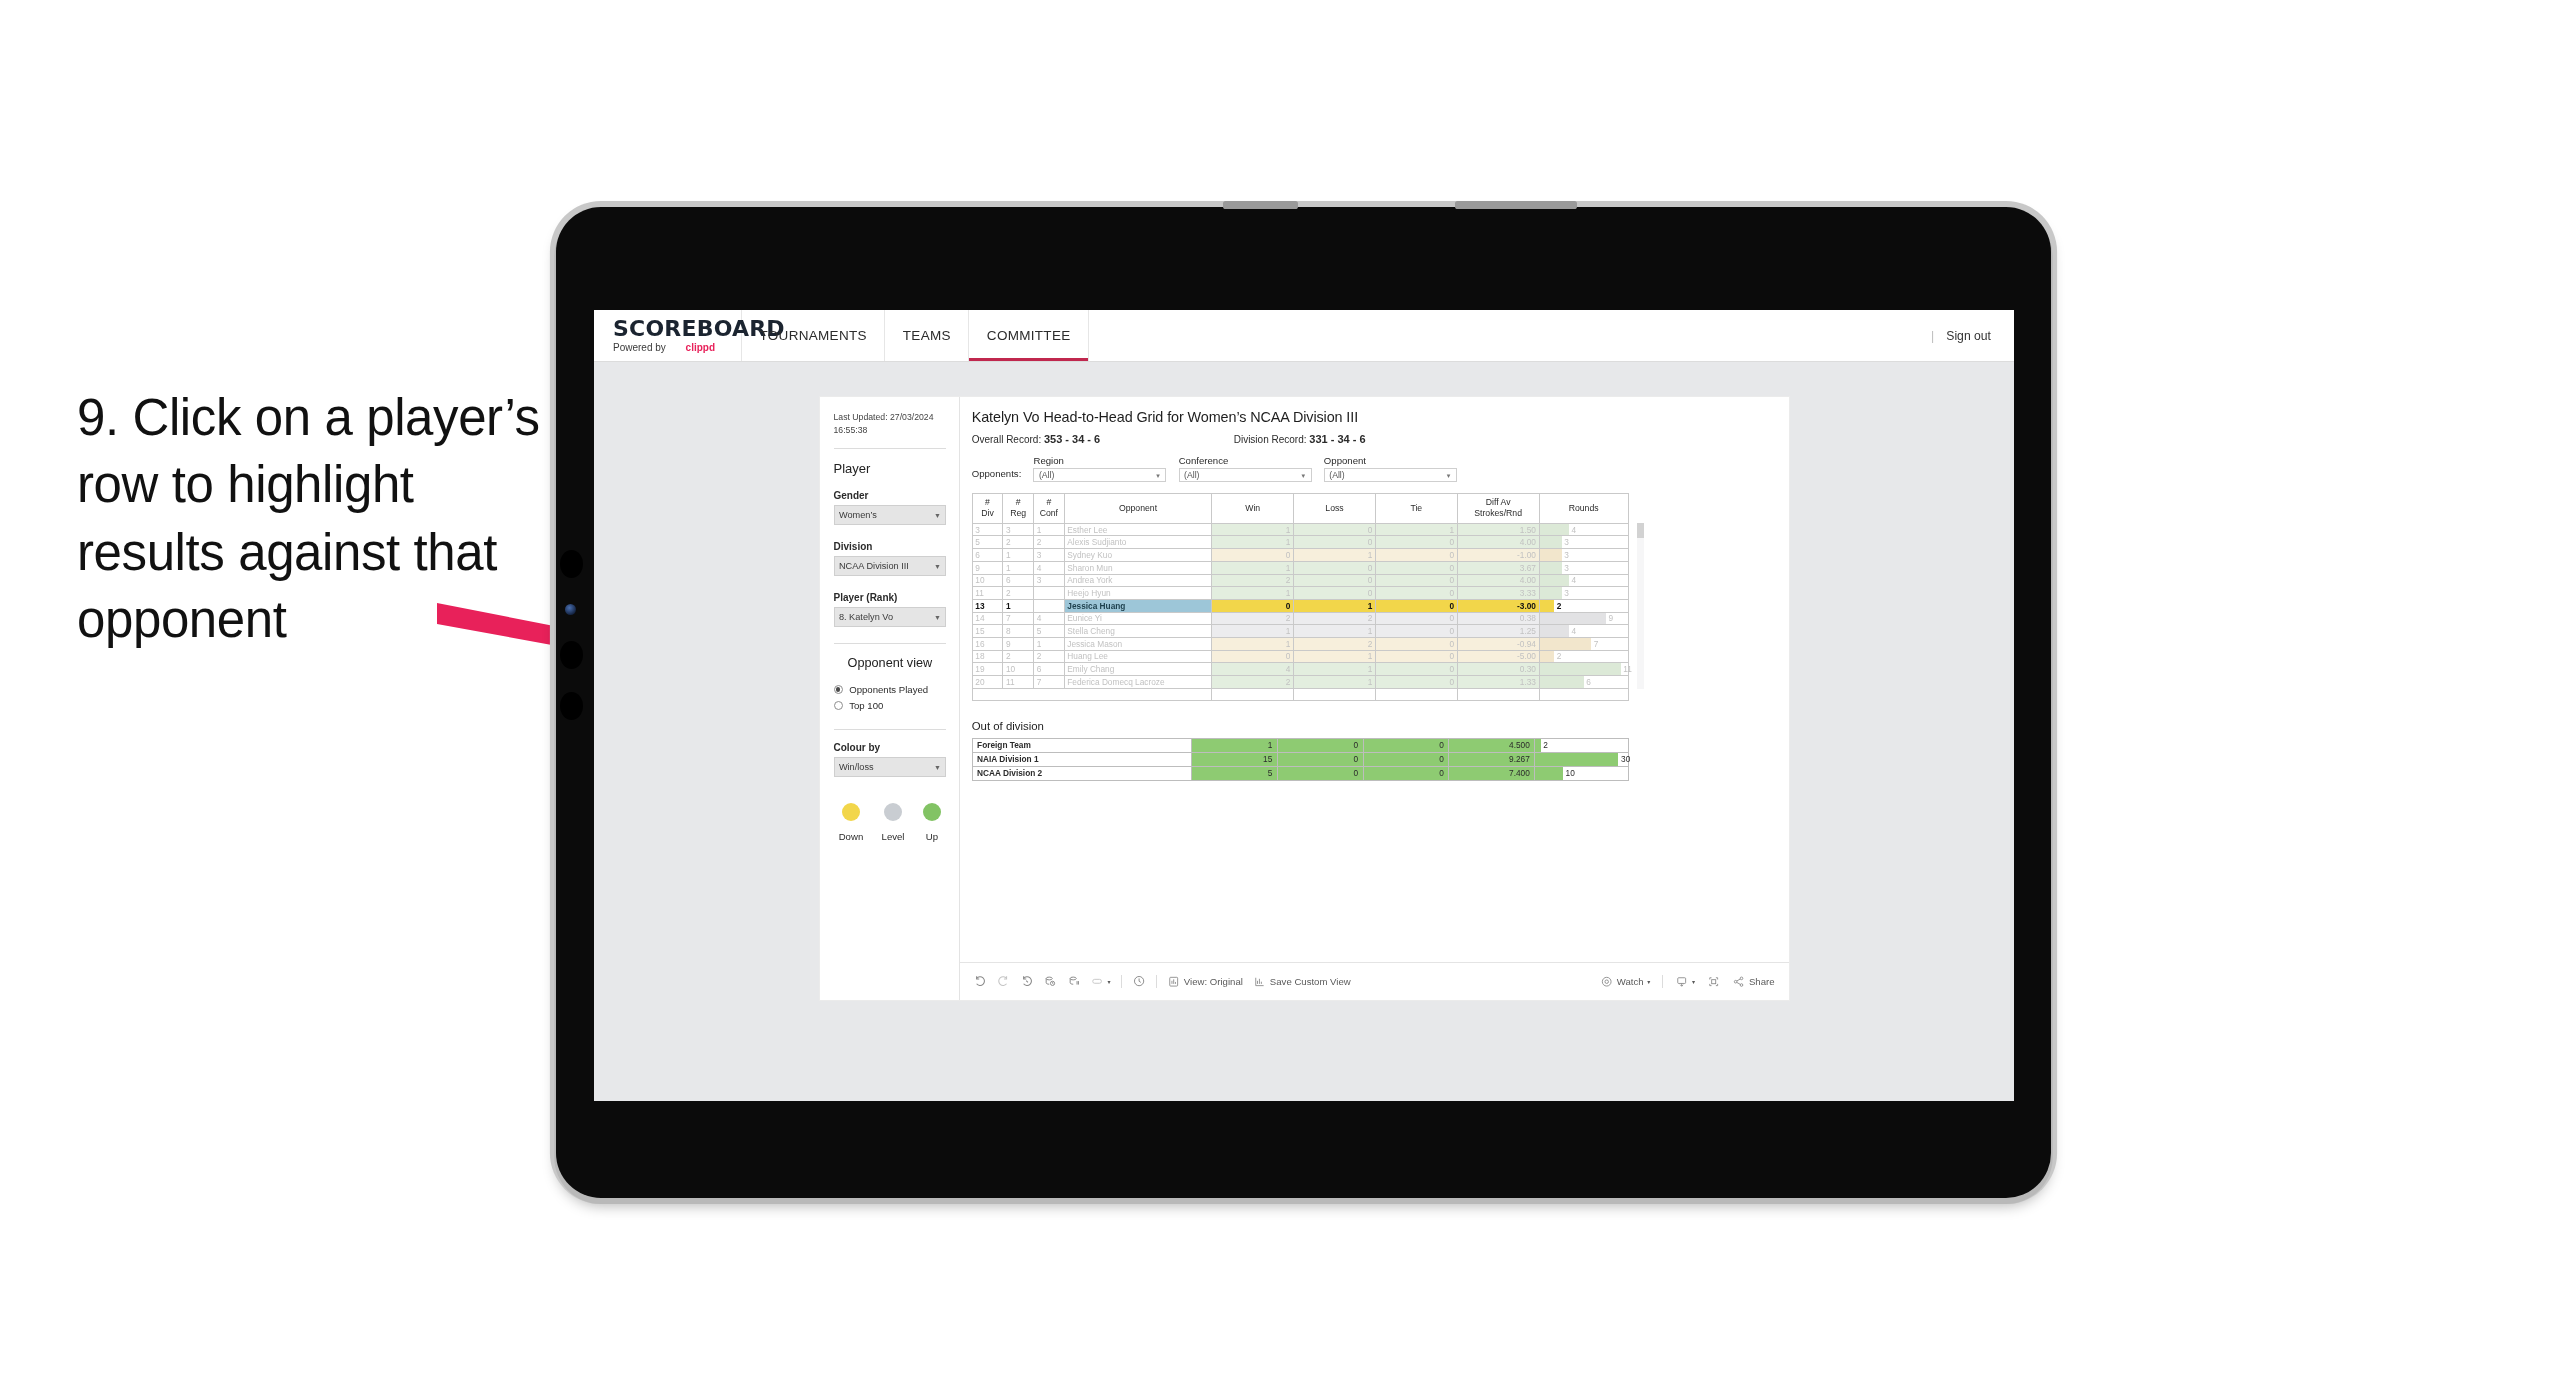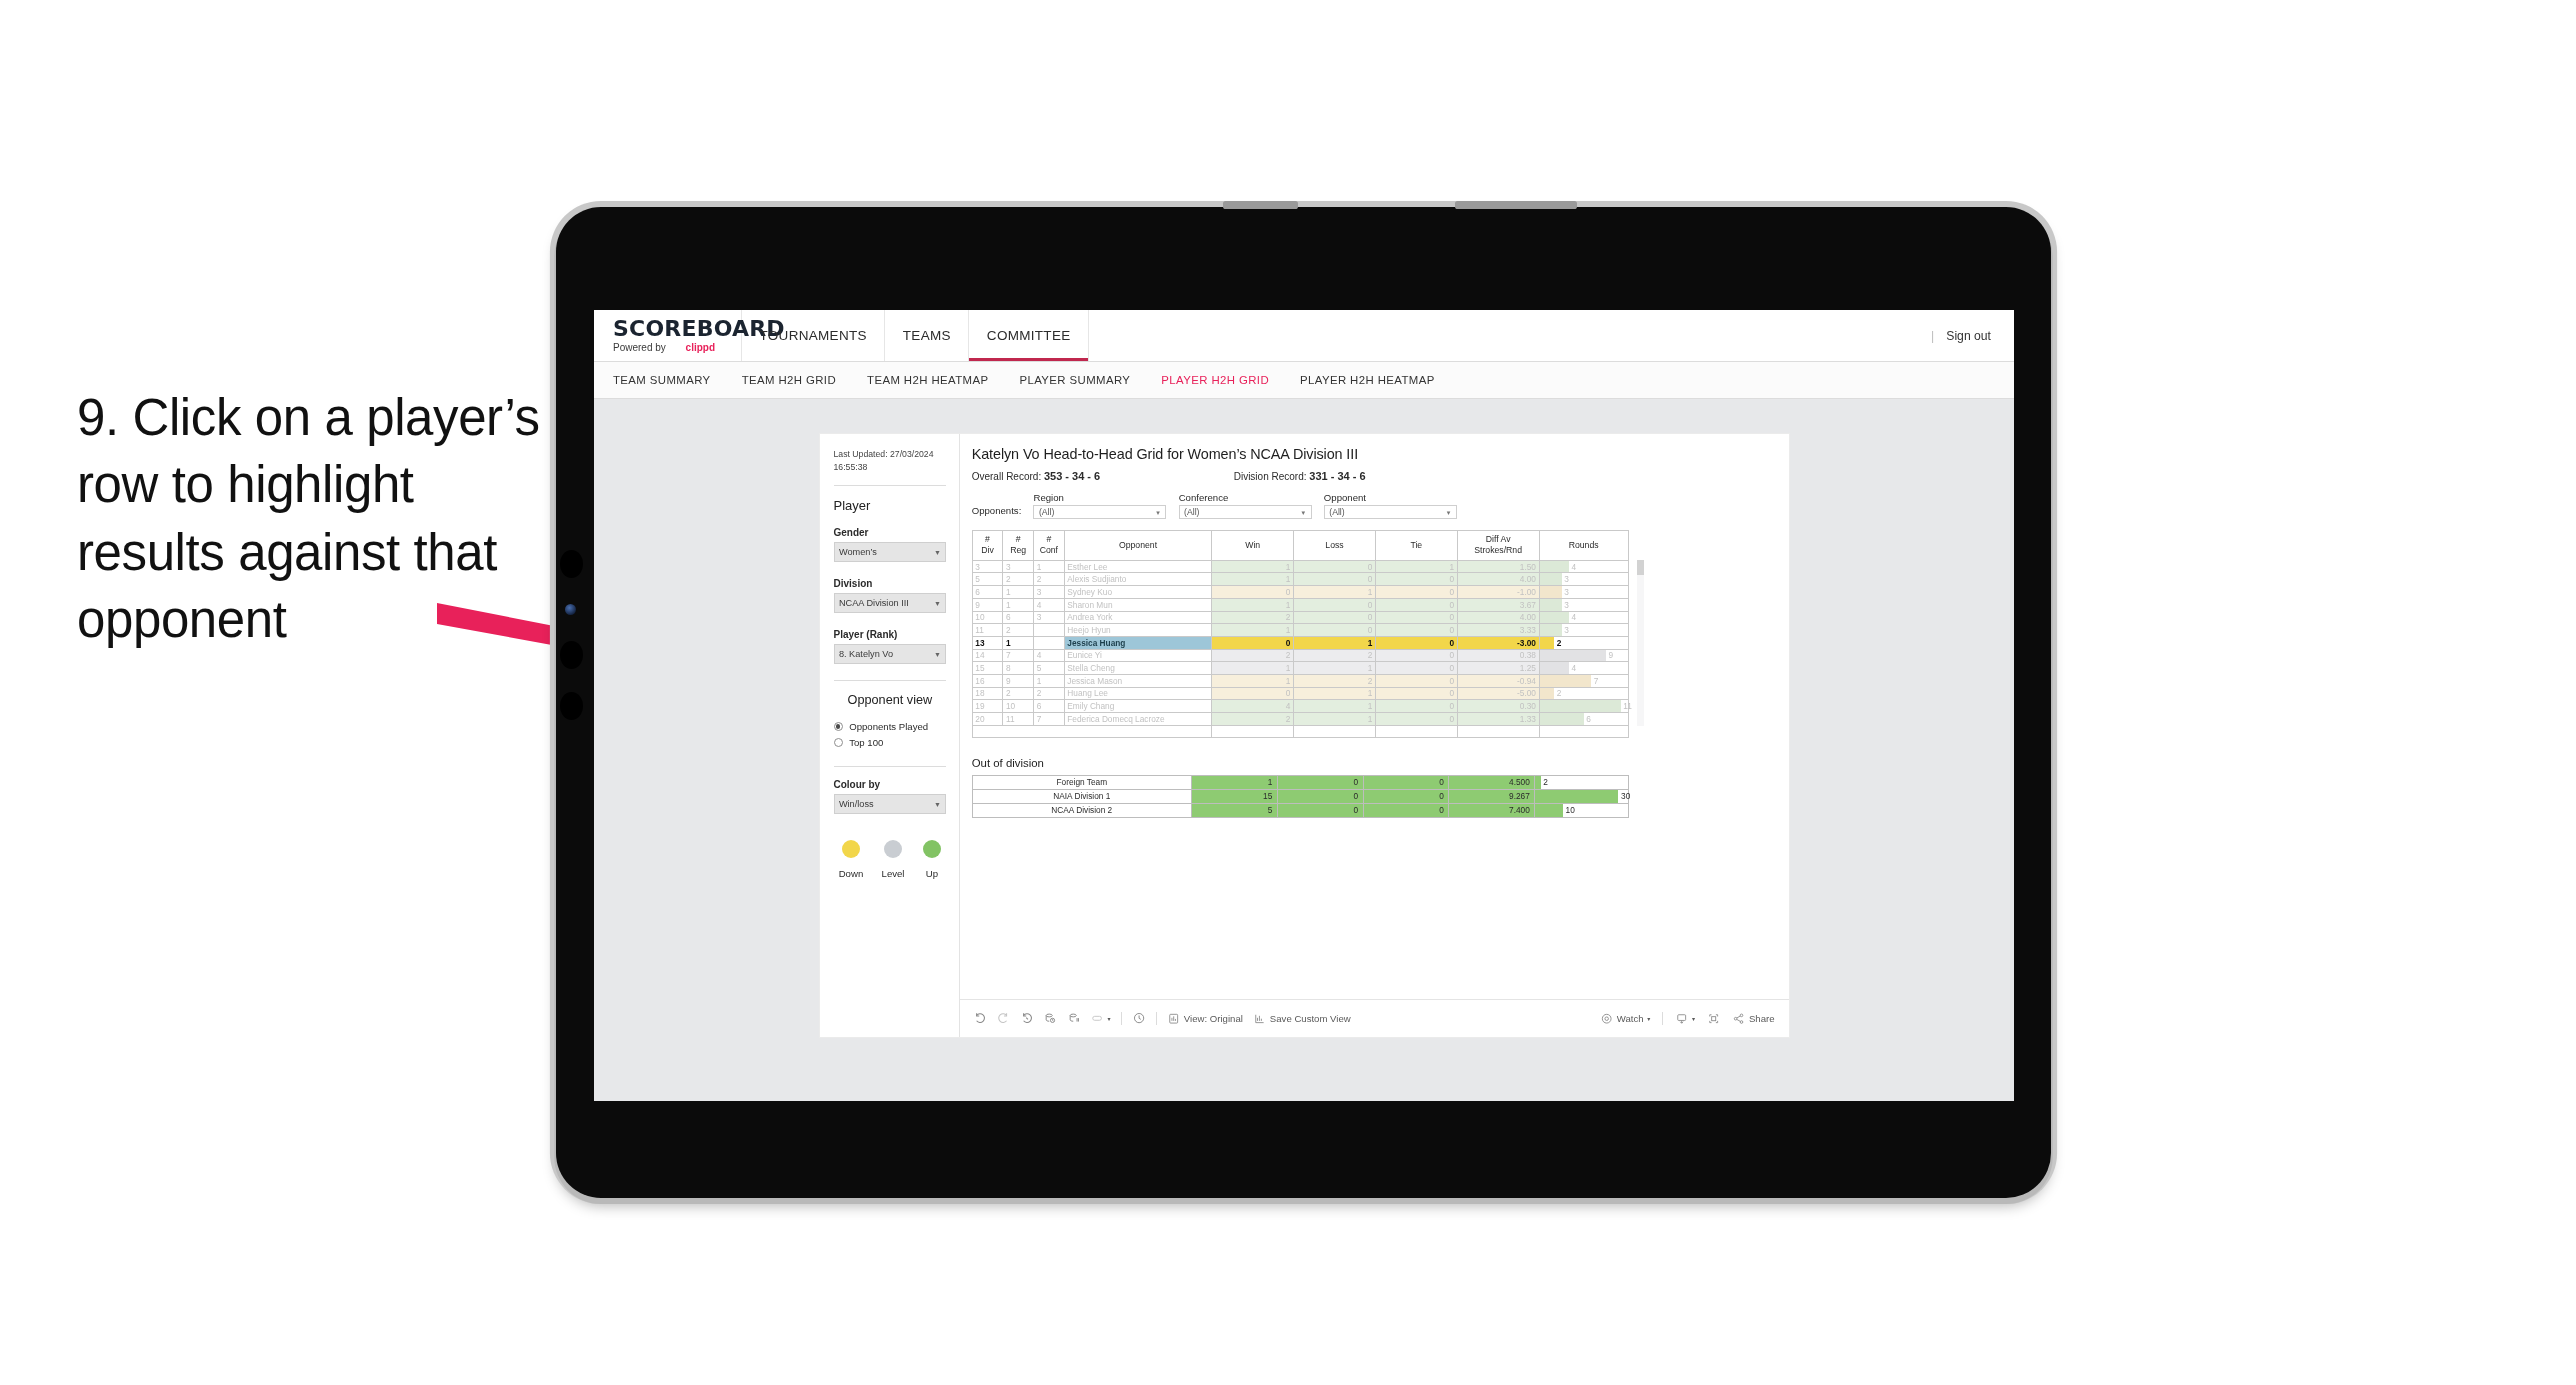--- a/index.html
+++ b/index.html
@@ -192,21 +192,21 @@
   #tbl-scroll {
     position: absolute; right: -8.7px; top: 30px; width: 7px; height: 166px;
     background: #f6f6f7;
   }
   #tbl-thumb { width: 7px; height: 15px; background: #d2d2d2; }
 
   
   #ood-title { margin-top: 19px; font-size: 11.4px; color: #1e1e1e; }
   table.ood { border-collapse: collapse; table-layout: fixed; width: 657px; margin-top: 5.2px; font-size: 8.3px; color: #2b2b2b; }
   table.ood td { border: 0.9px solid #bdbdbd; height: 14px; padding: 0 4.4px; }
-  .ood-name { width: 143px; text-align: center; background: #fff; }
+  .ood-name { width: 143px; text-align: left; background: #fff; font-weight: bold; }
   .ood-num { width: 56px; text-align: right; background: #8ecb72; padding-right: 6.1px; }
   .ood-rounds { width: 61px; padding: 0; position: relative; background:#fff; }
 
   
   #toolbar {
     position: absolute; left: 0; right: 0; bottom: 0; height: 38px;
     border-top: 0.9px solid #e4e4e4;
     display: flex; align-items: center;
     padding: 0 14px; gap: 10.5px;
     font-size: 9.6px; color: #5a5a5a; background: #fff;
@@ -243,28 +243,20 @@
       </div>
       <div class="top-nav-item">TOURNAMENTS</div>
       <div class="top-nav-item">TEAMS</div>
       <div class="top-nav-item active">COMMITTEE</div>
       <div id="signout-zone">
         <span id="signout-divider">|</span>
         <span>Sign out</span>
       </div>
     </div>
 
-    <div id="sub-nav">
-      <span class="sub-item">TEAM SUMMARY</span>
-      <span class="sub-item">TEAM H2H GRID</span>
-      <span class="sub-item">TEAM H2H HEATMAP</span>
-      <span class="sub-item">PLAYER SUMMARY</span>
-      <span class="sub-item active">PLAYER H2H GRID</span>
-      <span class="sub-item">PLAYER H2H HEATMAP</span>
-    </div>
 
     <div id="viz-outer">
       <div id="viz-card">
 
         <div id="rail">
           <div id="last-updated">Last Updated: 27/03/2024 16:55:38</div>
           <div class="rail-rule"></div>
 
           <div class="rail-h">Player</div>
 

